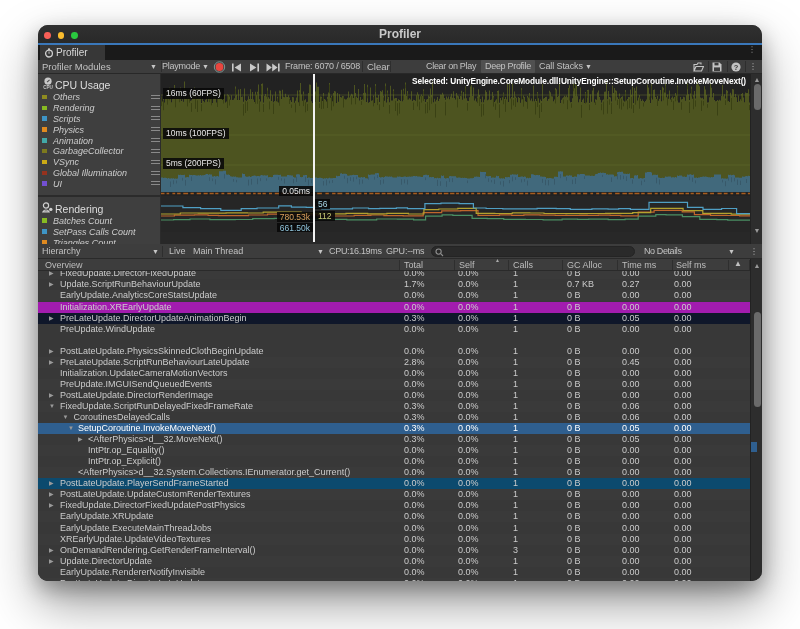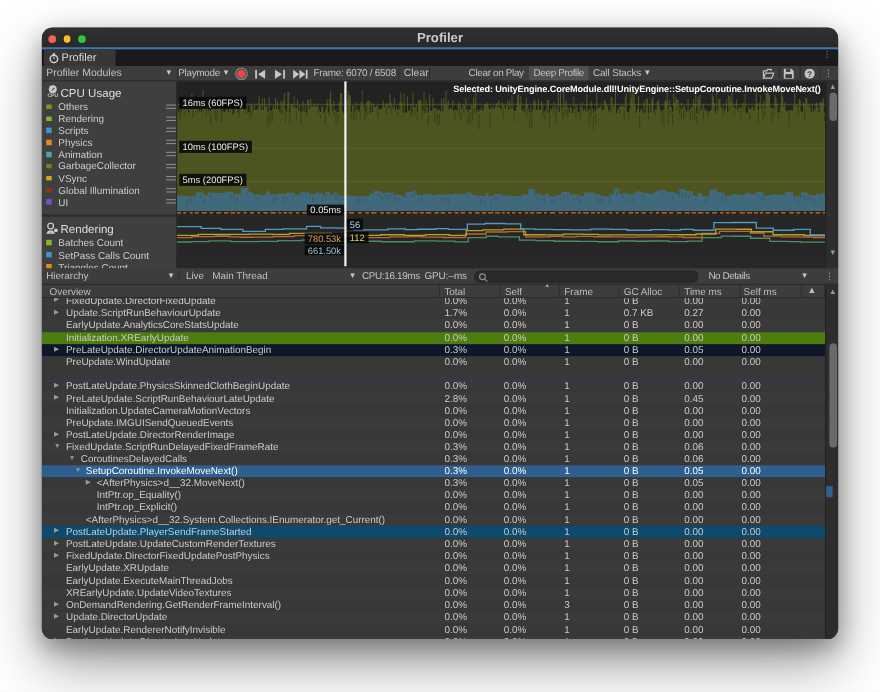--- a/index.html
+++ b/index.html
@@ -21,21 +21,21 @@
   border-bottom:1px solid #282828; font-size:9.5px; color:#c2c2c2; }
 .tb { position:absolute; top:0; height:13px; line-height:13.5px; white-space:nowrap; }
 .sep { position:absolute; top:1px; height:11px; width:1px; background:#2e2e2e; }
 .dar { font-size:7px; color:#c6c6c6; }
 
 #sidebar { left:0; top:49px; width:123px; height:169.5px; background:#3f3f3f;
   border-right:1px solid #2b2b2b; color:#d0d0d0; overflow:hidden; }
 .modhead { position:absolute; left:17px; font-size:10.5px; color:#dedede; }
 .leg { position:absolute; left:4px; width:119px; height:10.8px; }
 .sq { position:absolute; left:0px; top:3px; width:4.5px; height:4.5px; }
-.lt { position:absolute; left:11px; top:0.6px; font-size:9px; color:#cccccc; }
+.lt { position:absolute; left:11px; top:0.6px; font-size:9px; color:#cccccc;font-style:italic; }
 .hndl { position:absolute; left:109px; top:3px; width:9px; height:4px;
   border-top:1px solid #8a8a8a; border-bottom:1px solid #8a8a8a; }
 
 #cpuchart { left:123px; top:49px; width:589px; height:122px; }
 #rendchart { left:123px; top:171px; width:589px; height:36px; }
 #chartgap { left:123px; top:207px; width:589px; height:11.5px; background:#282828; }
 .badge { position:absolute; background:rgba(8,8,8,0.88); color:#e9e9e9; font-size:8.5px;
   line-height:10.5px; padding:0 3px; white-space:nowrap; }
 #selline { left:275px; top:49px; width:1.8px; height:168px; background:#f2f2f2; }
 #seltext { position:absolute; right:16px; top:51px; font-size:8.3px; letter-spacing:-0.1px; font-weight:bold;
@@ -260,21 +260,21 @@
   </div>
 
   <div class="abs" id="thead">
     <span class="hc" style="left:7px">Overview</span>
     <span class="hsep" style="left:360.5px"></span>
       <span class="hc" style="left:366px">Total</span>
     <span class="hsep" style="left:416px"></span>
       <span class="hc" style="left:421px">Self</span>
     <span style="position:absolute;left:457px;top:-2px;font-size:5px;color:#aaa">▲</span>
     <span class="hsep" style="left:470px"></span>
-      <span class="hc" style="left:475px">Frame</span>
+      <span class="hc" style="left:475px">Calls</span>
     <span class="hsep" style="left:524px"></span>
       <span class="hc" style="left:529px">GC Alloc</span>
     <span class="hsep" style="left:579px"></span>
       <span class="hc" style="left:584px">Time ms</span>
     <span class="hsep" style="left:633.5px"></span>
       <span class="hc" style="left:638px">Self ms</span>
     <span class="hsep" style="left:690px"></span>
     <span style="position:absolute;left:696px;top:0px;font-size:8px;color:#c0c0c0">▲</span>
     <span class="hsep" style="left:711px"></span>
   </div>
@@ -301,21 +301,21 @@
       </div>
 <div class="row" style="top:19.4px;background:#3a3a3a;color:#cbcbcb">
         <span class="c" style="left:22px">EarlyUpdate.AnalyticsCoreStatsUpdate</span>
         <span class="c" style="left:366px">0.0%</span>
         <span class="c" style="left:420px">0.0%</span>
         <span class="c" style="left:475px">1</span>
         <span class="c" style="left:529px">0 B</span>
         <span class="c" style="left:584px">0.00</span>
         <span class="c" style="left:636px">0.00</span>
       </div>
-<div class="row" style="top:30.5px;background:#4d7c0f;color:#cbcbcb">
+<div class="row" style="top:30.5px;background:#a21caf;color:#cbcbcb">
         <span class="c" style="left:22px">Initialization.XREarlyUpdate</span>
         <span class="c" style="left:366px">0.0%</span>
         <span class="c" style="left:420px">0.0%</span>
         <span class="c" style="left:475px">1</span>
         <span class="c" style="left:529px">0 B</span>
         <span class="c" style="left:584px">0.00</span>
         <span class="c" style="left:636px">0.00</span>
       </div>
 <div class="row" style="top:41.5px;background:#0f172a;color:#cbcbcb">
         <span class="c" style="left:22px">PreLateUpdate.DirectorUpdateAnimationBegin</span>

